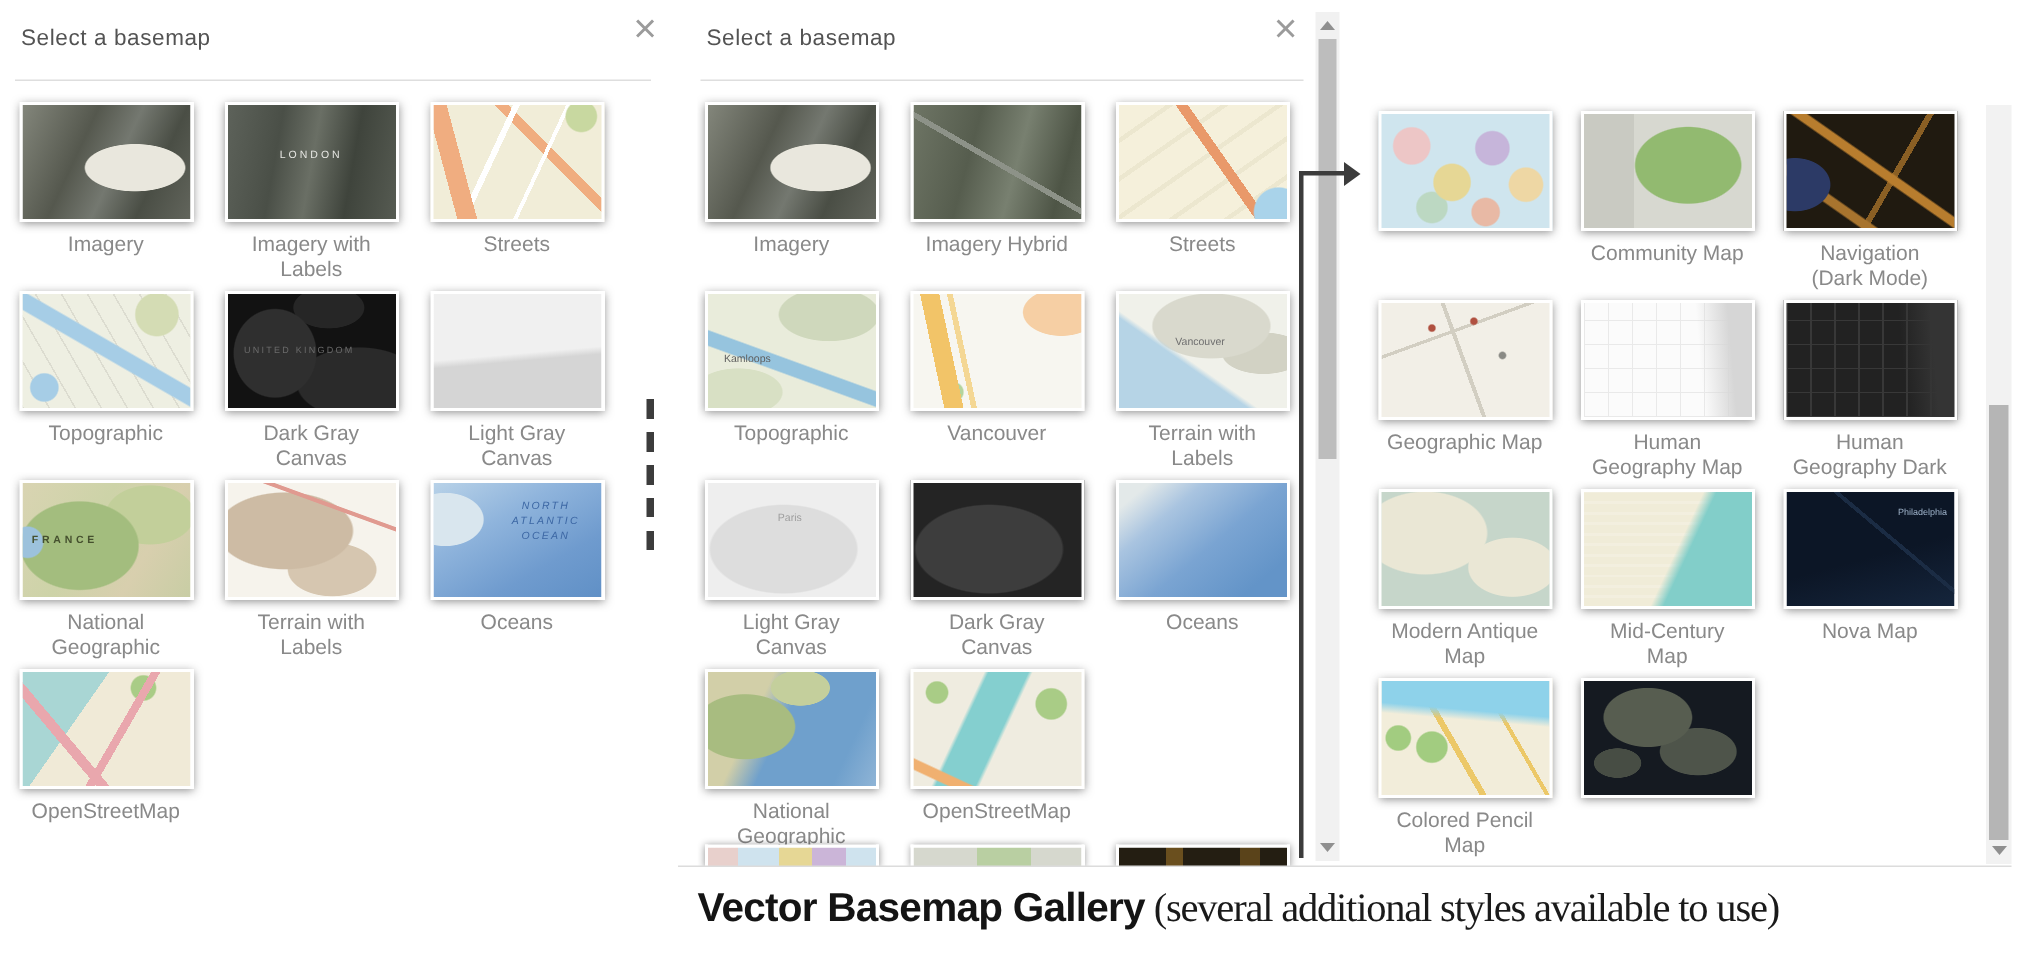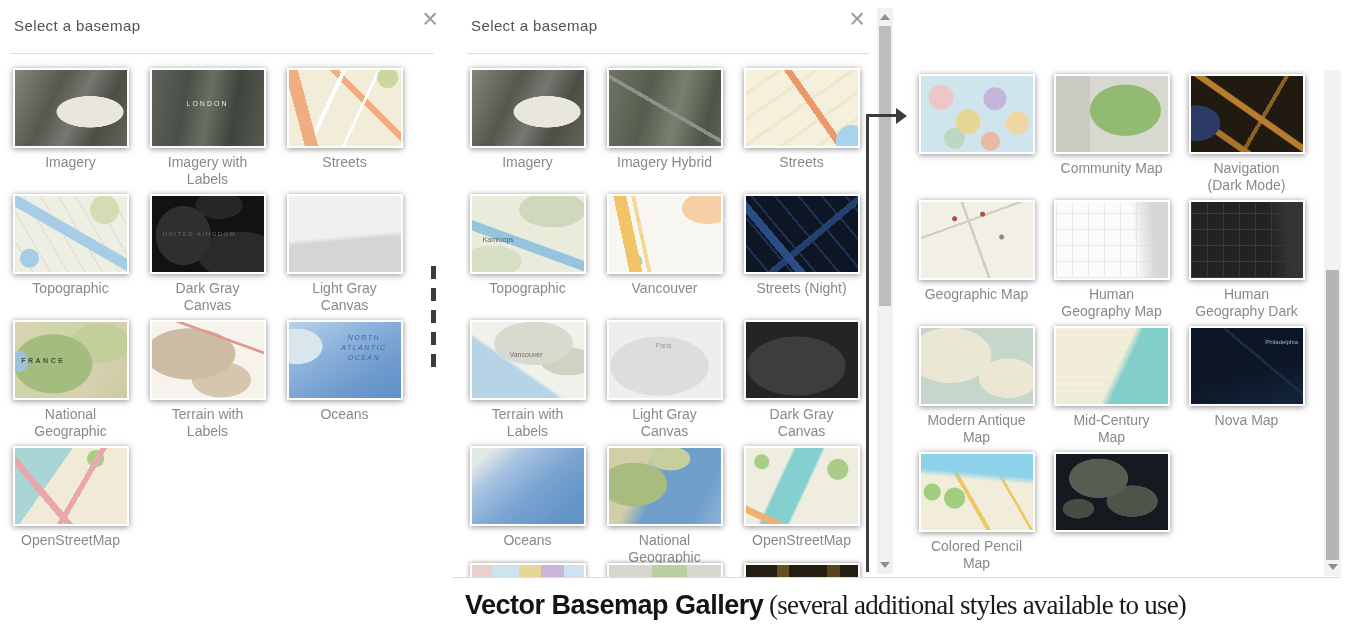--- a/index.html
+++ b/index.html
@@ -348,26 +348,20 @@
         </div>
         <figcaption class="tile-label">Topographic</figcaption>
       </figure>
         <figure class="tile">
         <div class="tile-img" data-swatch="navigation">
           
         </div>
         <figcaption class="tile-label">Vancouver</figcaption>
       </figure>
         <figure class="tile">
-        <div class="tile-img" data-swatch="streets-night">
-          
-        </div>
-        <figcaption class="tile-label">Streets (Night)</figcaption>
-      </figure>
-        <figure class="tile">
         <div class="tile-img" data-swatch="terrain-v">
           <span class="tile-overlay">Vancouver</span>
         </div>
         <figcaption class="tile-label">Terrain with Labels</figcaption>
       </figure>
         <figure class="tile">
         <div class="tile-img" data-swatch="lightgray-v">
           <span class="tile-overlay">Paris</span>
         </div>
         <figcaption class="tile-label">Light Gray Canvas</figcaption>

